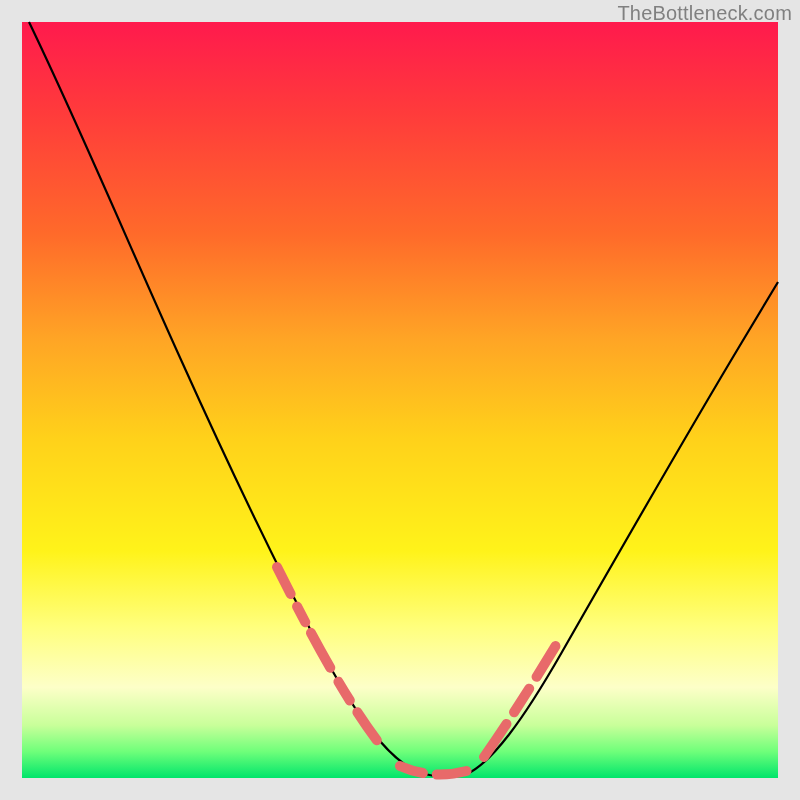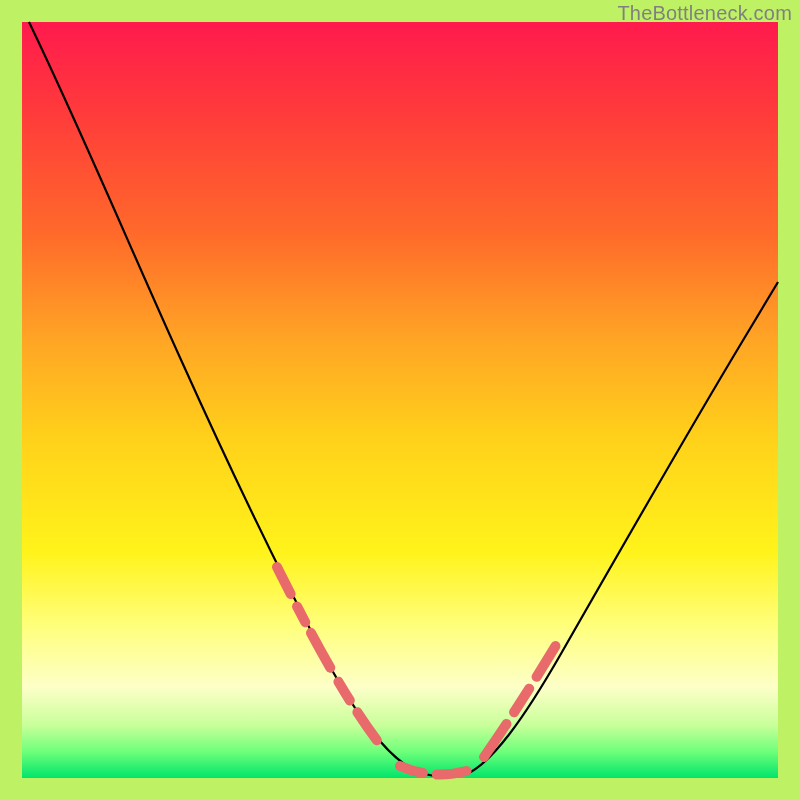--- a/index.html
+++ b/index.html
@@ -8,21 +8,21 @@
     width: 800px;
     height: 800px;
     background: #000;
     font-family: Arial, Helvetica, sans-serif;
     overflow: hidden;
   }
   .frame {
     position: relative;
     width: 800px;
     height: 800px;
-    background: #bef264;
+    background: #e5e5e5;
   }
   .plot-area {
     position: absolute;
     left: 22px;
     top: 22px;
     width: 756px;
     height: 756px;
     background: linear-gradient(to bottom,
       #ff1a4d 0%,
       #ff3b3b 12%,

